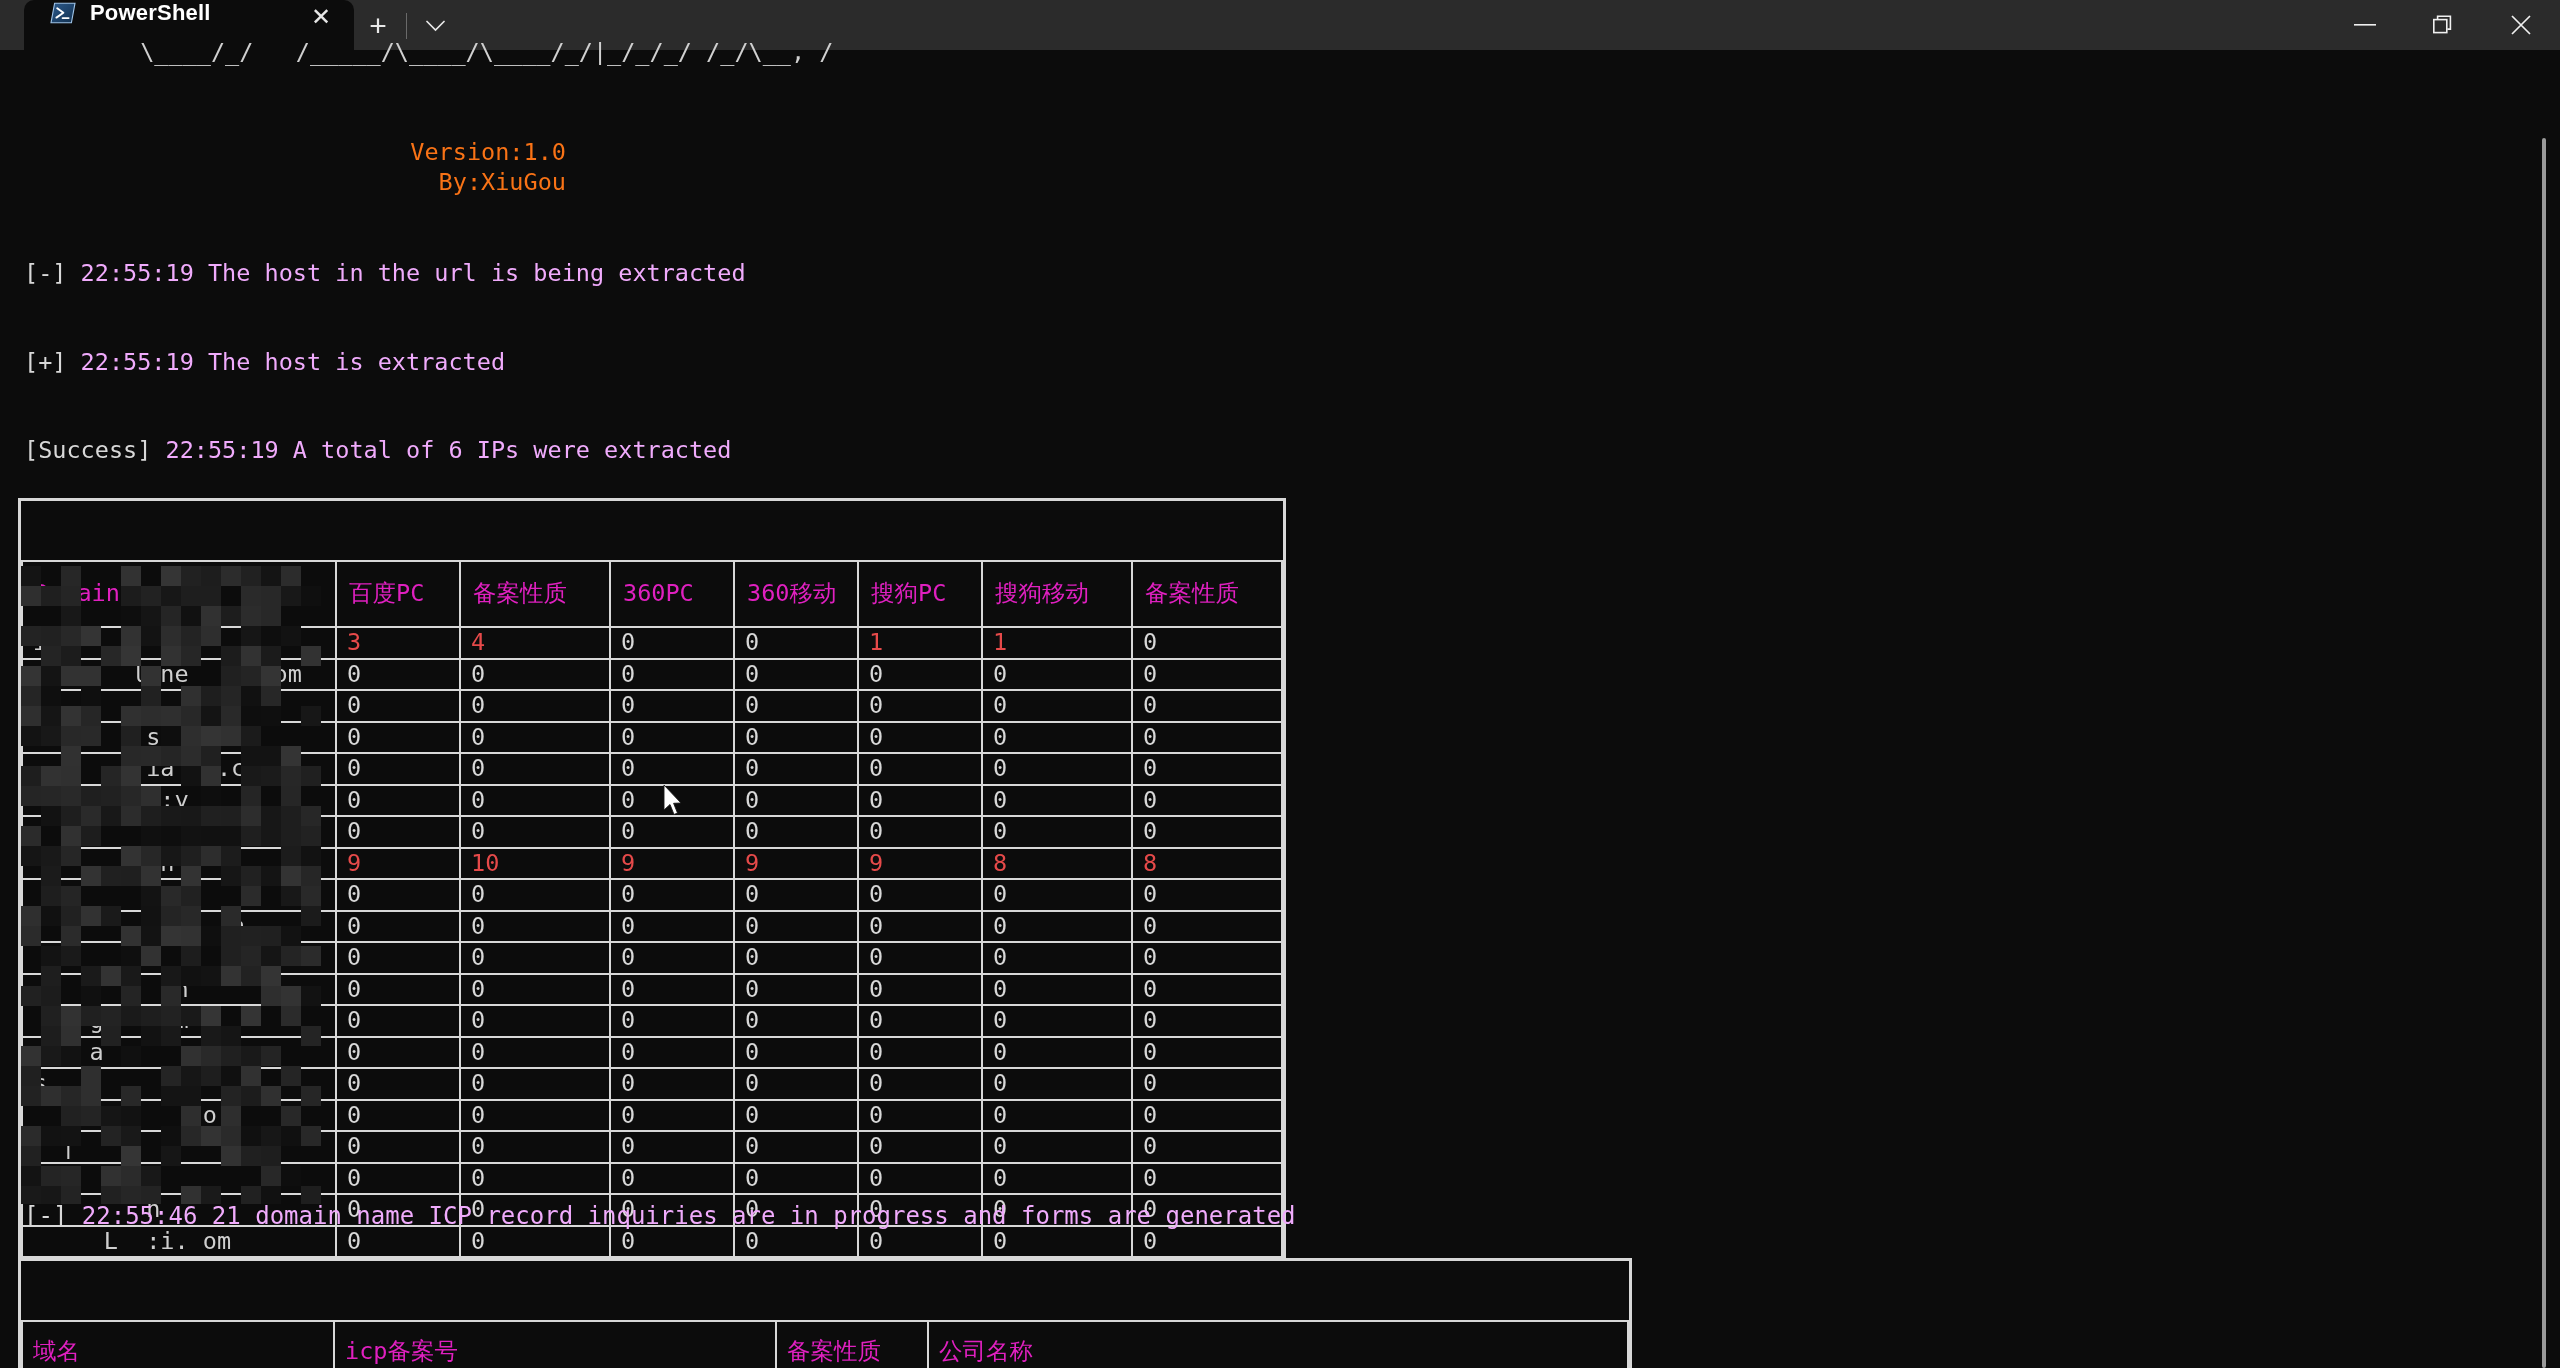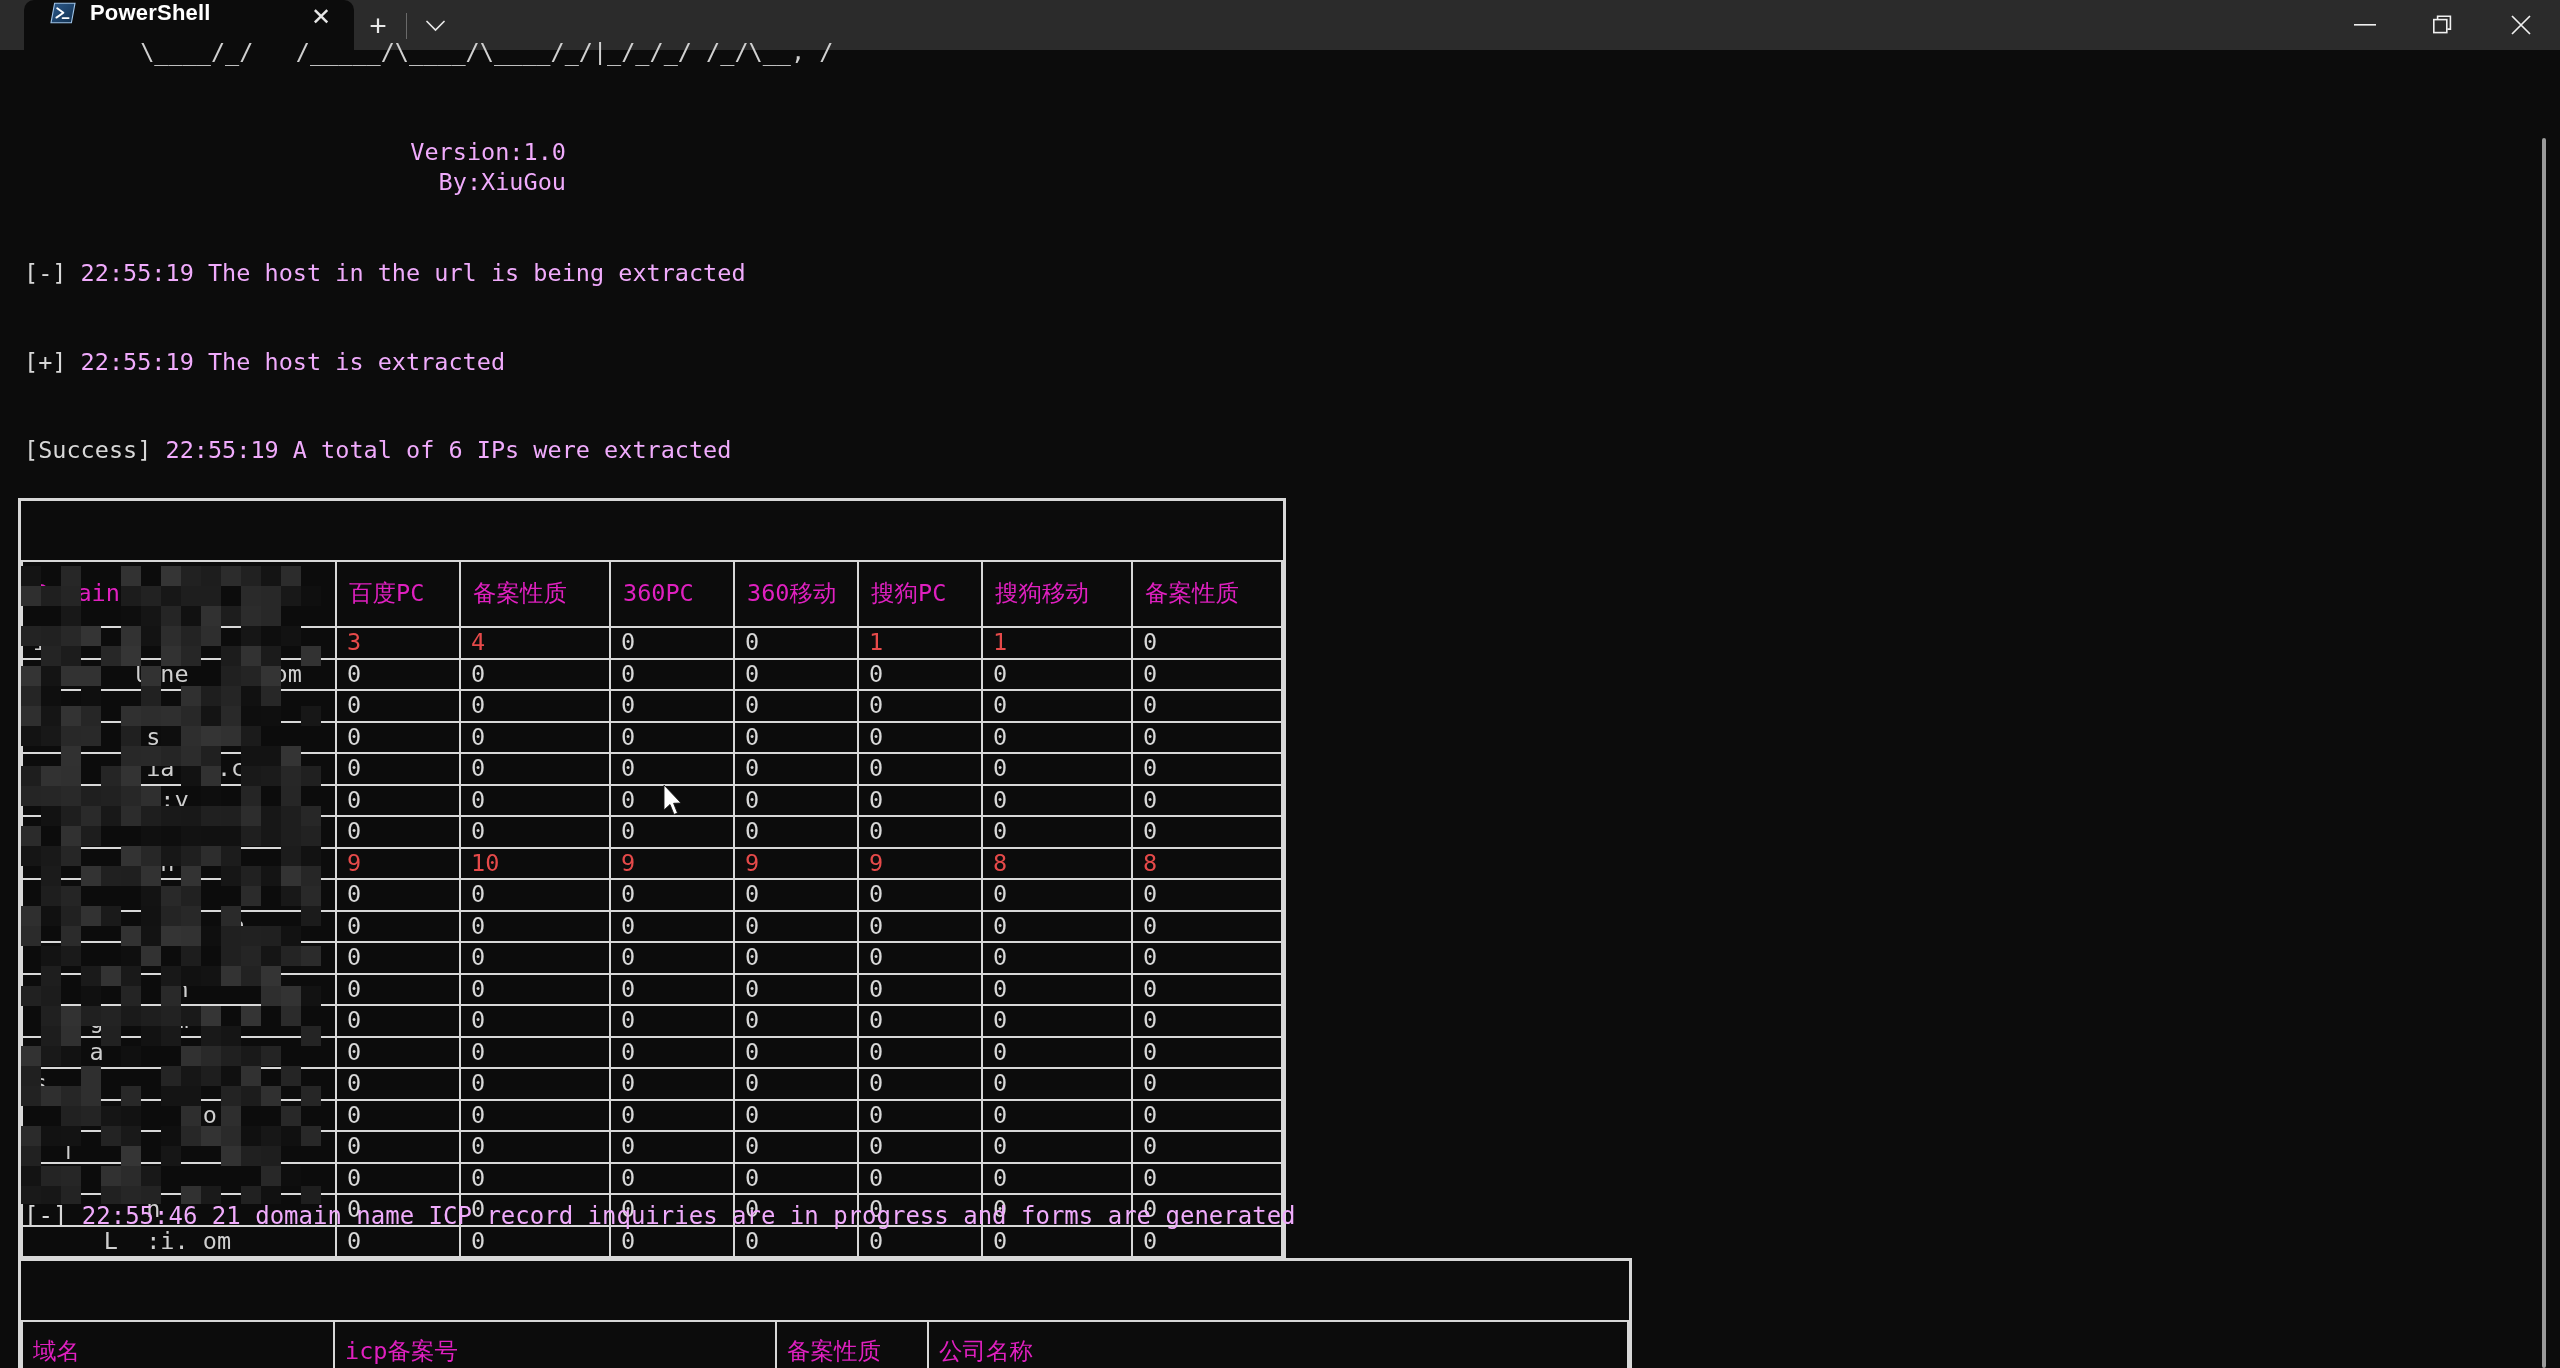--- a/index.html
+++ b/index.html
@@ -58,21 +58,21 @@
   .scrollbar{
     position:absolute; right:14px; top:88px; width:4px; height:1230px;
     background:#9a9a9a; border-radius:2px;
   }
 
   .art{
     position:absolute; left:0; top:-12px; width:2560px;
     text-align:left; color:#d0d0d0; font-size:23.5px; line-height:29.5px;padding-left:27px;
   }
   .ver{
-    position:absolute; left:0; top:88px; color:#f0abfc;
+    position:absolute; left:0; top:88px; color:#f97316;
     font-size:23.5px; line-height:29.5px;
   }
 
   .logs{ position:absolute; left:24px; top:150px; }
   .logline{ height:29.5px; line-height:29.5px; font-size:23.5px; }
   .tag{ color:#d8d8d8; }
   .msg{ color:#f0abfc; }
 
   
   .wtable{

